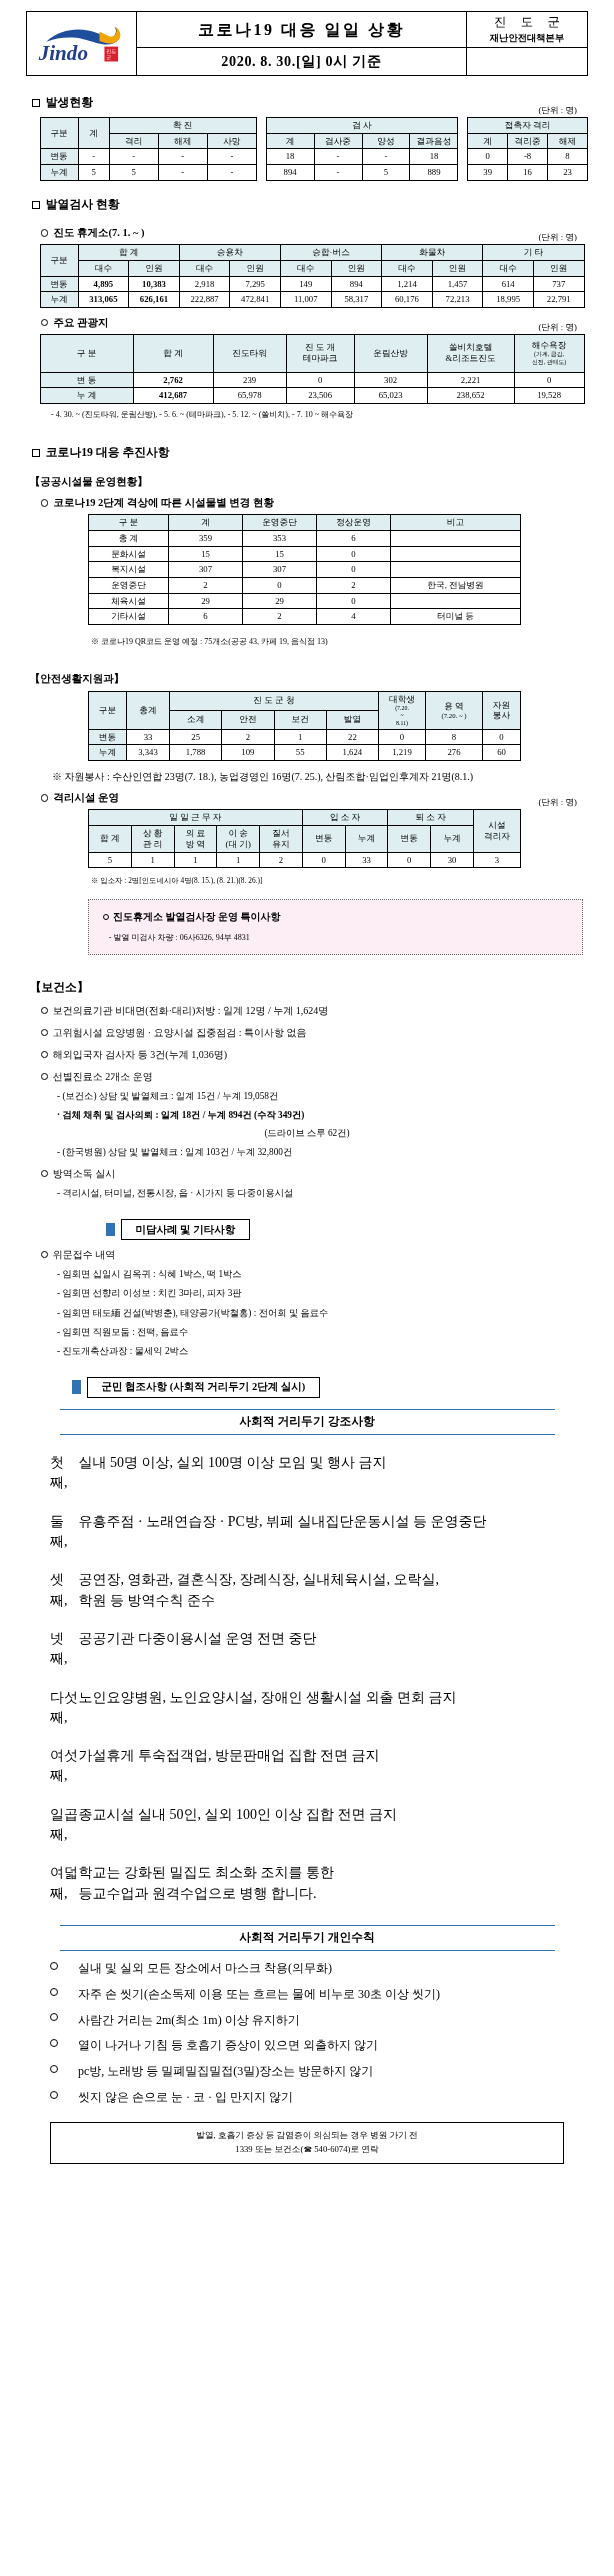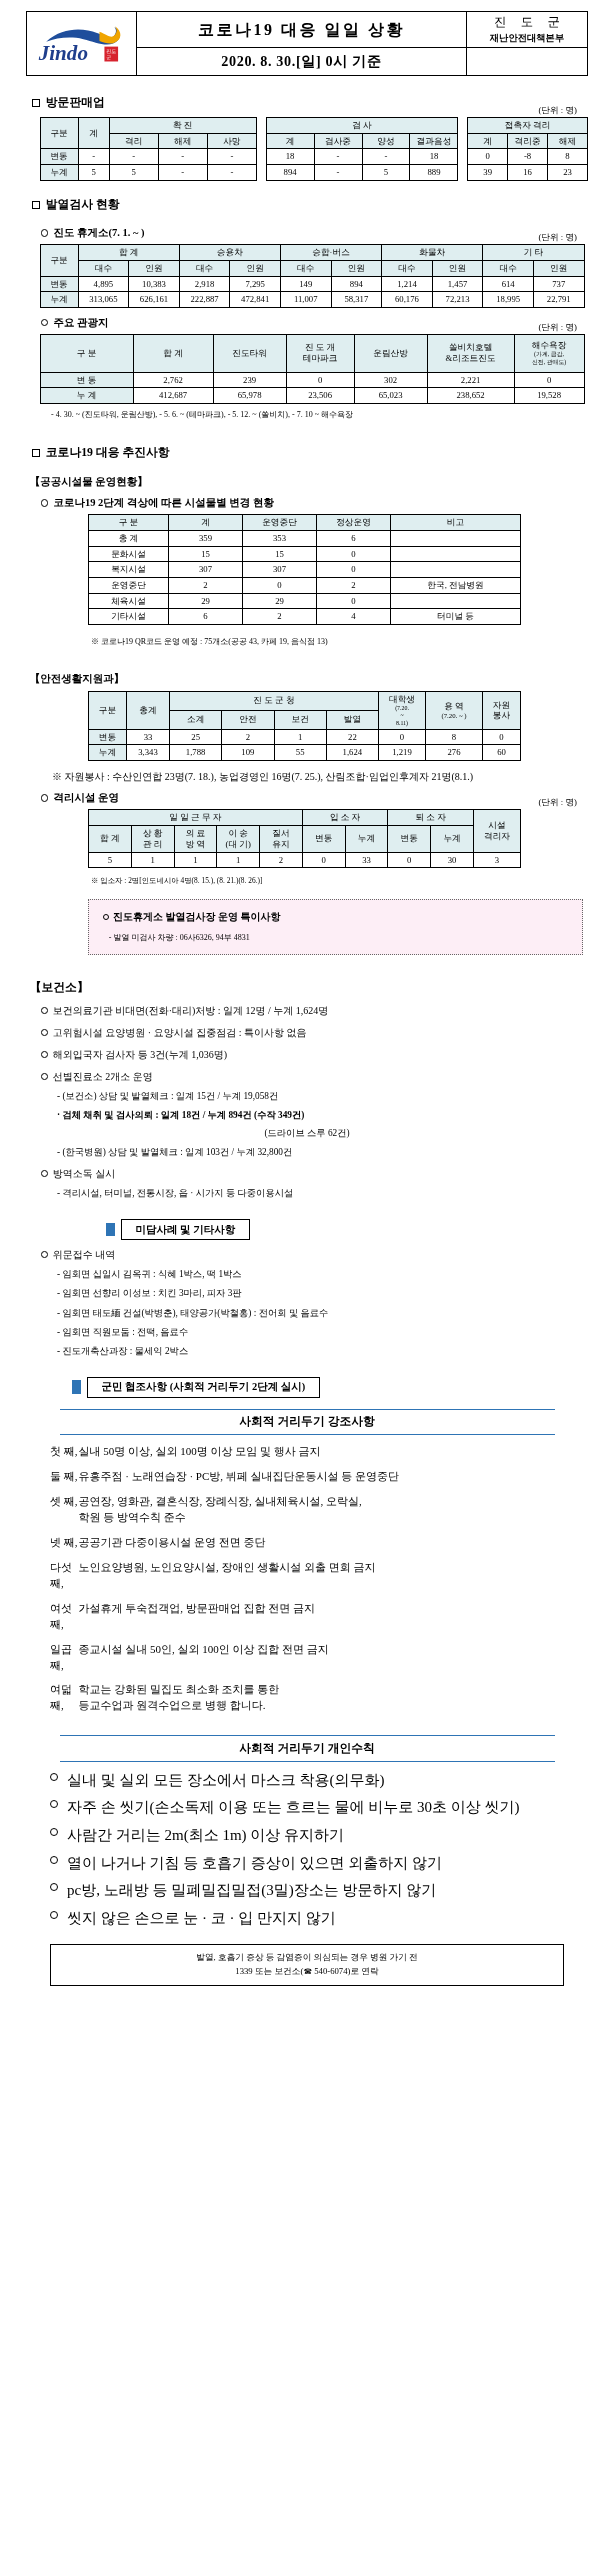--- a/index.html
+++ b/index.html
@@ -87,21 +87,21 @@
     text-align: center;
     vertical-align: middle;
     padding: 1.9px 1.2px;
     line-height: 1.25;
   }
   table.grid th { background: #dfeef0; font-weight: normal; }
   table.grid td { background: #fff; }
   .b-strong { border: 1.2px solid #000 !important; }
   .bl2 { border-left: 1.2px solid #000 !important; }
   .br2 { border-right: 1.2px solid #000 !important; }
-  .bold { font-weight: normal; margin-top: 40px; }
+  .bold { font-weight: bold; margin-top: 40px; }
   .small { font-size: 6.8px; }
   .xsmall { font-size: 5.9px; }
 
   .tbl-wrap { margin-left: 13.6px; }
   .three-up { display:flex; gap: 8.7px; margin-left: 13.6px; }
 
   .note {
     font-size: 8px; margin: 5px 0 0 25px; letter-spacing:0px;
   }
   .li-circ {
@@ -144,26 +144,26 @@
     border: 0.6px solid #000; padding: 2.5px 13.6px; background:#fff;
   }
 
   .section-title-box {
     width: 495px; margin: 11px auto 0 auto;
     text-align:center; font-size: 11.8px; font-weight:bold;
     border-top: 1.2px solid #2e74b5; border-bottom: 1.2px solid #2e74b5;
     padding: 4.3px 0; background:#fff;
   }
   .dist-list { width: 514px; margin: 8.7px auto 0 auto; }
-  .dist-row { display:flex; font-size: 11px; margin-top: 9px; line-height:1.45; }
+  .dist-row { display:flex; font-size: 14px; margin-top: 18px; line-height:1.45; }
   .dist-row .ord { width: 28.5px; flex:0 0 auto; }
   .dist-row .txt { flex:1 1 auto; }
 
   .rules-list { width: 514px; margin: 8.7px auto 0 auto; }
-  .rule-row { display:flex; align-items:flex-start; font-size: 15px; margin-top: 8.7px; gap:9px; }
+  .rule-row { display:flex; align-items:flex-start; font-size: 12px; margin-top: 8.7px; gap:20px; }
   .rule-row .ci {
     display:inline-block; width:8px; height:8px; border-radius:50%;
     border:0.9px solid #000; margin-top:1.9px; flex:0 0 auto;
   }
 
   .footer-box {
     width: 514px; margin: 16px auto 0 auto;
     border: 0.6px solid #000; padding: 6.2px 0; text-align:center;
     font-size: 8.7px; line-height:1.6;
   }
@@ -196,21 +196,21 @@
     </tr>
     <tr>
       <td class="mh-date">2020. 8. 30.[일]  0시 기준</td>
     </tr>
   </tbody>
     </table>
 
   <div class="rowline">
     <div class="h-square">
       <span class="sq"></span>
-      <span>방문판매업</span>
+      <span>발생현황</span>
     </div>
     <div class="unit">(단위 : 명)</div>
   </div>
 
   <div class="three-up">
 
     <table class="grid b-strong" style="width:223px">
       <tbody>
           <tr>
         <th rowspan="2" style="width:38px">구분</th>

